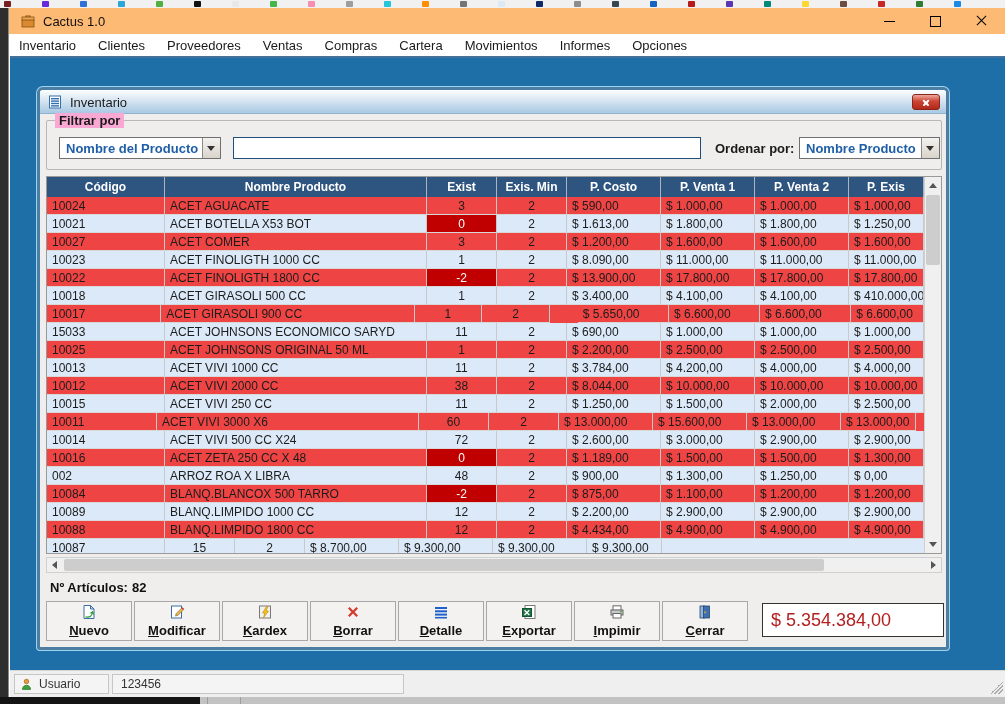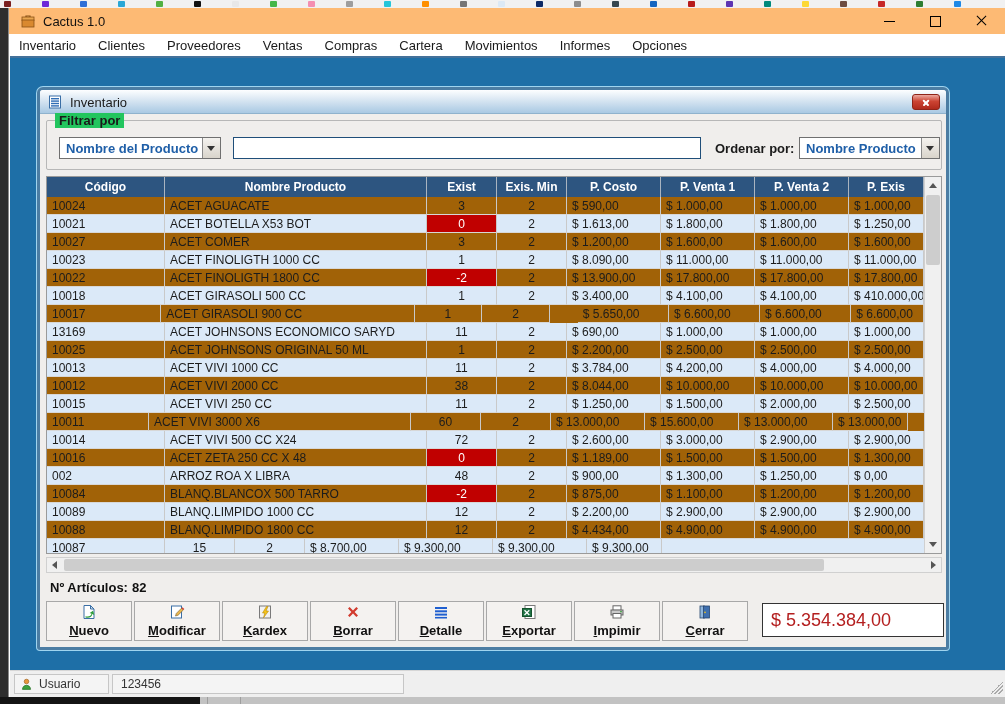--- a/index.html
+++ b/index.html
@@ -49,36 +49,36 @@
   #inv-title-icon{position:absolute;left:7px;top:4px;}
   #inv-title{position:absolute;left:30px;top:5px;font-size:13px;color:#1a1a1a;}
   #inv-close{position:absolute;right:6px;top:4px;width:28px;height:16px;border:1px solid #8e2418;border-radius:3px;
     background:linear-gradient(#eba9a0,#cc4433 45%,#b02a1c);box-sizing:border-box;}
   .inv-close-x1,.inv-close-x2{position:absolute;left:9px;top:6.5px;width:8px;height:1.6px;background:#fff;border-radius:1px;}
   .inv-close-x1{transform:rotate(45deg);}
   .inv-close-x2{transform:rotate(-45deg);}
   #inv-content{position:absolute;left:0;top:24px;right:0;bottom:0;}
   
   #filter-group{position:absolute;left:6px;top:6px;width:894px;height:48px;border:1px solid #b7b7b7;border-radius:2px;}
-  #filter-group-label{position:absolute;left:8px;top:-8px;background:#22c55e;padding:0 4px;font-size:13px;font-weight:bold;color:#1a1a1a;}
+  #filter-group-label{position:absolute;left:8px;top:-8px;background:#f9a8d4;padding:0 4px;font-size:13px;font-weight:bold;color:#1a1a1a;}
   .combo{position:absolute;height:22px;background:#fff;border:1px solid #707070;box-sizing:border-box;}
   .combo .combo-text{position:absolute;left:6px;top:3px;font-size:13px;font-weight:bold;color:#1f5fa8;white-space:nowrap;}
   .combo .combo-btn{position:absolute;right:0;top:0;bottom:0;width:17px;background:linear-gradient(#f4f2ef,#d9d4cb);border-left:1px solid #8a8a8a;}
   .combo .combo-arrow{position:absolute;right:5px;top:8px;width:0;height:0;border-left:4px solid transparent;border-right:4px solid transparent;border-top:5px solid #333;}
   #filter-field-combo{left:12px;top:16px;width:162px;}
   #filter-input{position:absolute;left:186px;top:16px;width:468px;height:22px;border:1px solid #1f4e79;background:#fff;box-sizing:border-box;font-size:13px;padding:0 4px;font-family:"Liberation Sans",sans-serif;}
   #order-label{position:absolute;left:668px;top:20px;font-size:13px;font-weight:bold;color:#1a1a1a;}
   #order-combo{left:752px;top:16px;width:141px;}
   
   #table{position:absolute;left:6px;top:62px;width:896px;height:378px;border:1px solid #9a9a9a;background:#fff;box-sizing:border-box;overflow:hidden;}
   #thead{position:absolute;left:0;top:0;height:20px;width:877px;display:flex;background:#2d5580;}
   .th{height:20px;line-height:20px;text-align:center;color:#fff;font-size:12px;font-weight:bold;border-right:1px solid #a9b4c0;box-sizing:border-box;overflow:hidden;white-space:nowrap;}
   #tbody{position:absolute;left:0;top:20px;width:877px;}
   .tr{display:flex;height:18px;}
-  .tr.even{background:#a16207;}
+  .tr.even{background:#ef4444;}
   .tr.odd{background:#dbe9f8;}
   .td{height:18px;line-height:18px;font-size:12px;color:#1c1c1c;border-right:1px solid #c9c9c9;border-bottom:1px solid #d7d7d7;box-sizing:border-box;overflow:hidden;white-space:nowrap;padding:0 5px;}
   .td.center{text-align:center;padding:0;}
   .td.alert{background:#c00000;color:#fff;text-align:center;padding:0;}
   
   #vscroll{position:absolute;right:0;top:0;width:17px;height:376px;background:#f0f0f0;border-left:1px solid #d0d0d0;box-sizing:border-box;}
   .sb-btn{position:absolute;left:0;width:16px;height:17px;background:#f0f0f0;}
   .arr-up{position:absolute;left:4px;top:6px;width:0;height:0;border-left:4px solid transparent;border-right:4px solid transparent;border-bottom:5px solid #555;}
   .arr-down{position:absolute;left:4px;top:6px;width:0;height:0;border-left:4px solid transparent;border-right:4px solid transparent;border-top:5px solid #555;}
   #vthumb{position:absolute;left:1px;top:18px;width:14px;height:70px;background:#cdcdcd;border-radius:2px;}
@@ -284,21 +284,21 @@
                 <div class="td" style="width: 118px;">10017</div>
                 <div class="td" style="width: 262px;">ACET GIRASOLI 900 CC</div>
                 <div class="td center" style="width: 70px;">1</div>
                 <div class="td center" style="width: 70px;">2</div>
                 <div class="td" style="width: 94px; margin-left: 28px;">$ 5.650,00</div>
                 <div class="td" style="width: 94px;">$ 6.600,00</div>
                 <div class="td" style="width: 94px;">$ 6.600,00</div>
                 <div class="td" style="width: 75px;">$ 6.600,00</div>
               </div>
               <div class="tr odd">
-                <div class="td" style="width: 118px;">13169</div>
+                <div class="td" style="width: 118px;">15033</div>
                 <div class="td" style="width: 262px;">ACET JOHNSONS ECONOMICO SARYD</div>
                 <div class="td center" style="width: 70px;">11</div>
                 <div class="td center" style="width: 70px;">2</div>
                 <div class="td" style="width: 94px;">$ 690,00</div>
                 <div class="td" style="width: 94px;">$ 1.000,00</div>
                 <div class="td" style="width: 94px;">$ 1.000,00</div>
                 <div class="td" style="width: 75px;">$ 1.000,00</div>
               </div>
               <div class="tr even">
                 <div class="td" style="width: 118px;">10025</div>
@@ -334,21 +334,21 @@
                 <div class="td" style="width: 118px;">10015</div>
                 <div class="td" style="width: 262px;">ACET VIVI 250 CC</div>
                 <div class="td center" style="width: 70px;">11</div>
                 <div class="td center" style="width: 70px;">2</div>
                 <div class="td" style="width: 94px;">$ 1.250,00</div>
                 <div class="td" style="width: 94px;">$ 1.500,00</div>
                 <div class="td" style="width: 94px;">$ 2.000,00</div>
                 <div class="td" style="width: 75px;">$ 2.500,00</div>
               </div>
               <div class="tr even">
-                <div class="td" style="width: 102px;">10011</div>
+                <div class="td" style="width: 110px;">10011</div>
                 <div class="td" style="width: 262px;">ACET VIVI 3000  X6</div>
                 <div class="td center" style="width: 70px;">60</div>
                 <div class="td center" style="width: 70px;">2</div>
                 <div class="td" style="width: 94px;">$ 13.000,00</div>
                 <div class="td" style="width: 94px;">$ 15.600,00</div>
                 <div class="td" style="width: 94px;">$ 13.000,00</div>
                 <div class="td" style="width: 75px;">$ 13.000,00</div>
               </div>
               <div class="tr odd">
                 <div class="td" style="width: 118px;">10014</div>

